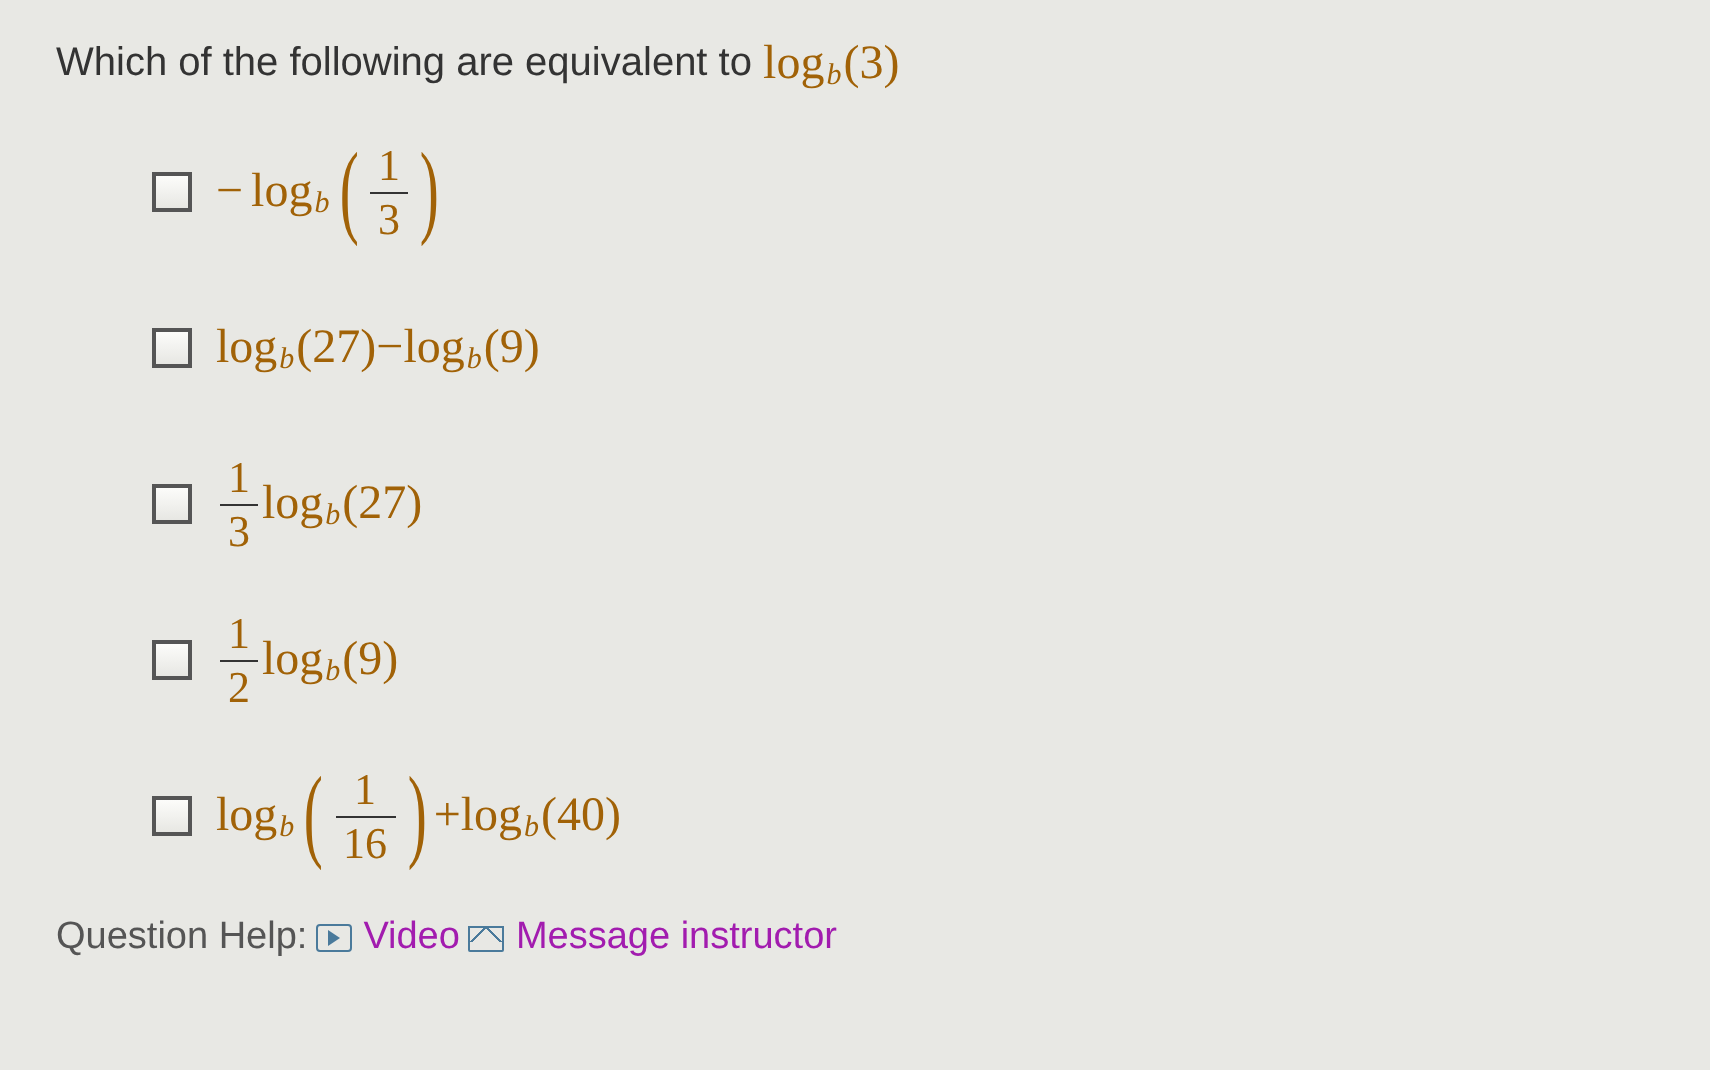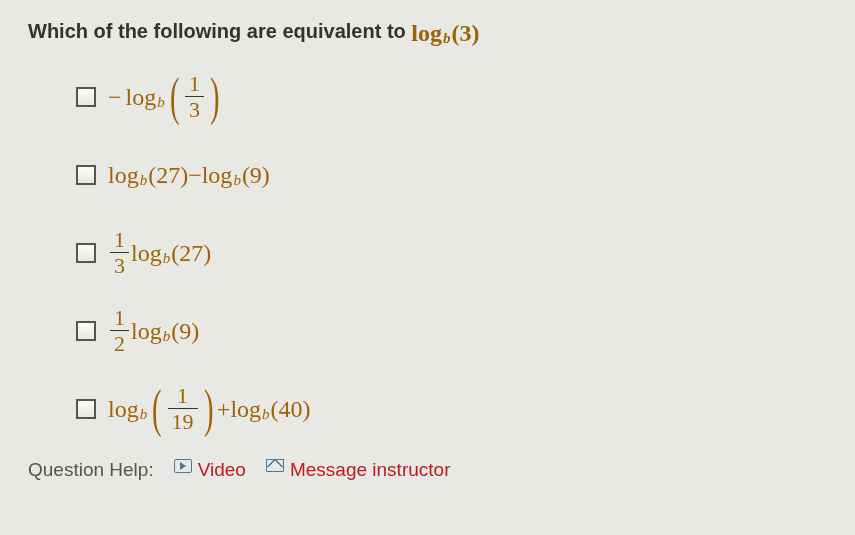--- a/index.html
+++ b/index.html
@@ -9,21 +9,21 @@
       width: 855px;
       height: 535px;
       padding: 20px 28px;
       color: #333;
       overflow: hidden;
     }
     .question-text {
       font-size: 20px;
       color: #333;
       margin-bottom: 24px;
-      font-weight: bold;
+      font-weight: normal;
     }
     .options { margin-left: 48px; }
     .option-row {
       display: flex;
       align-items: center;
       margin-bottom: 22px;
       min-height: 56px;
     }
     .checkbox {
       width: 20px;
@@ -60,26 +60,26 @@
       margin: 0 2px;
     }
     .frac .num { border-bottom: 1.5px solid #333; padding: 0 4px 1px; }
     .frac .den { padding: 1px 4px 0; }
     .question-help {
       font-size: 19px;
       color: #555;
       margin-top: 5px;
       display: flex;
       align-items: center;
-      gap: 20px;
+      gap: 4px;
     }
     .help-link {
-      color: #b91c1c;
+      color: #a21caf;
       display: inline-flex;
-      align-items: flex-start;
+      align-items: center;
       gap: 6px;
     }
     .icon-box {
       display: inline-flex;
       width: 18px;
       height: 14px;
       border: 1.5px solid #4a7a9b;
       border-radius: 2px;
       align-items: center;
       justify-content: center;
@@ -176,21 +176,21 @@
   </div>
 
   <div class="option-row">
     <div class="checkbox"></div>
     <div class="math">
       <span>log</span>
         <span class="sub">b</span>
       <span class="paren-big">(</span>
       <span class="frac">
         <span class="num">1</span>
-        <span class="den">19</span>
+        <span class="den">16</span>
       </span>
       <span class="paren-big">)</span>
       <span> + </span>
       <span>log</span>
         <span class="sub">b</span>
         <span>(40)</span>
     </div>
   </div>
 
 </div>

